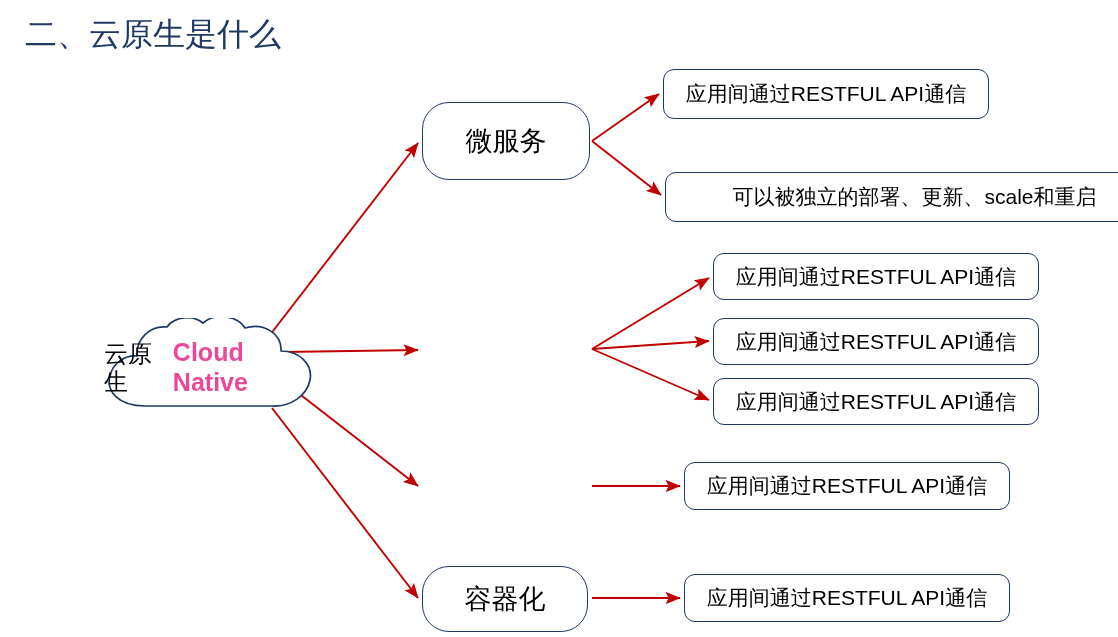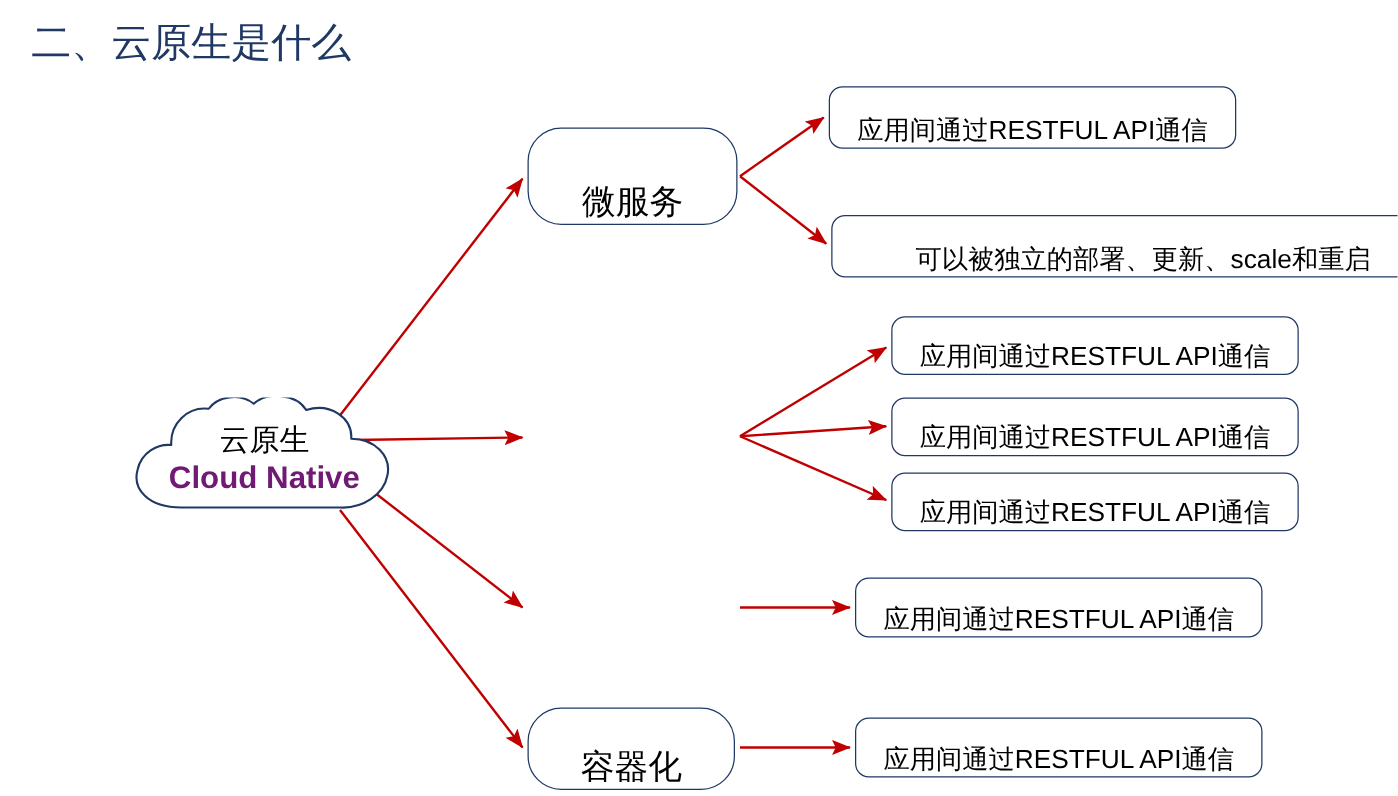--- a/index.html
+++ b/index.html
@@ -39,21 +39,21 @@
     height: 637px;
     pointer-events: none;
   }
   .node {
     position: absolute;
     box-sizing: border-box;
     border: 1.6px solid #1F3864;
     border-radius: 13px;
     background: #ffffff;
     display: flex;
-    align-items: flex-end;
+    align-items: center;
     justify-content: center;
     color: #000000;
     text-align: center;
     white-space: nowrap;
   }
   .node.level1 {
     font-size: 27px;
     font-weight: 400;
     border-radius: 27px;
   }
@@ -79,36 +79,36 @@
     left: 0;
     top: 0;
   }
   .cloud-label {
     position: absolute;
     left: 0;
     top: 0;
     width: 215px;
     height: 98px;
     display: flex;
-    flex-direction: column;
+    flex-direction: row;
     align-items: center;
     justify-content: center;
     pointer-events: none;
   }
   .cloud-label .cn {
     font-size: 24px;
     line-height: 28px;
     color: #000;
     margin-top: 2px;
   }
   .cloud-label .en {
     font-size: 25px;
     line-height: 30px;
     font-weight: 700;
-    color: #701a75;
+    color: #ec4899;
   }
 </style>
 </head>
 <body>
 
 <div id="canvas">
 
   <div id="title">二、云原生是什么</div>
 
   <svg class="edges" viewBox="0 0 1118 637">

